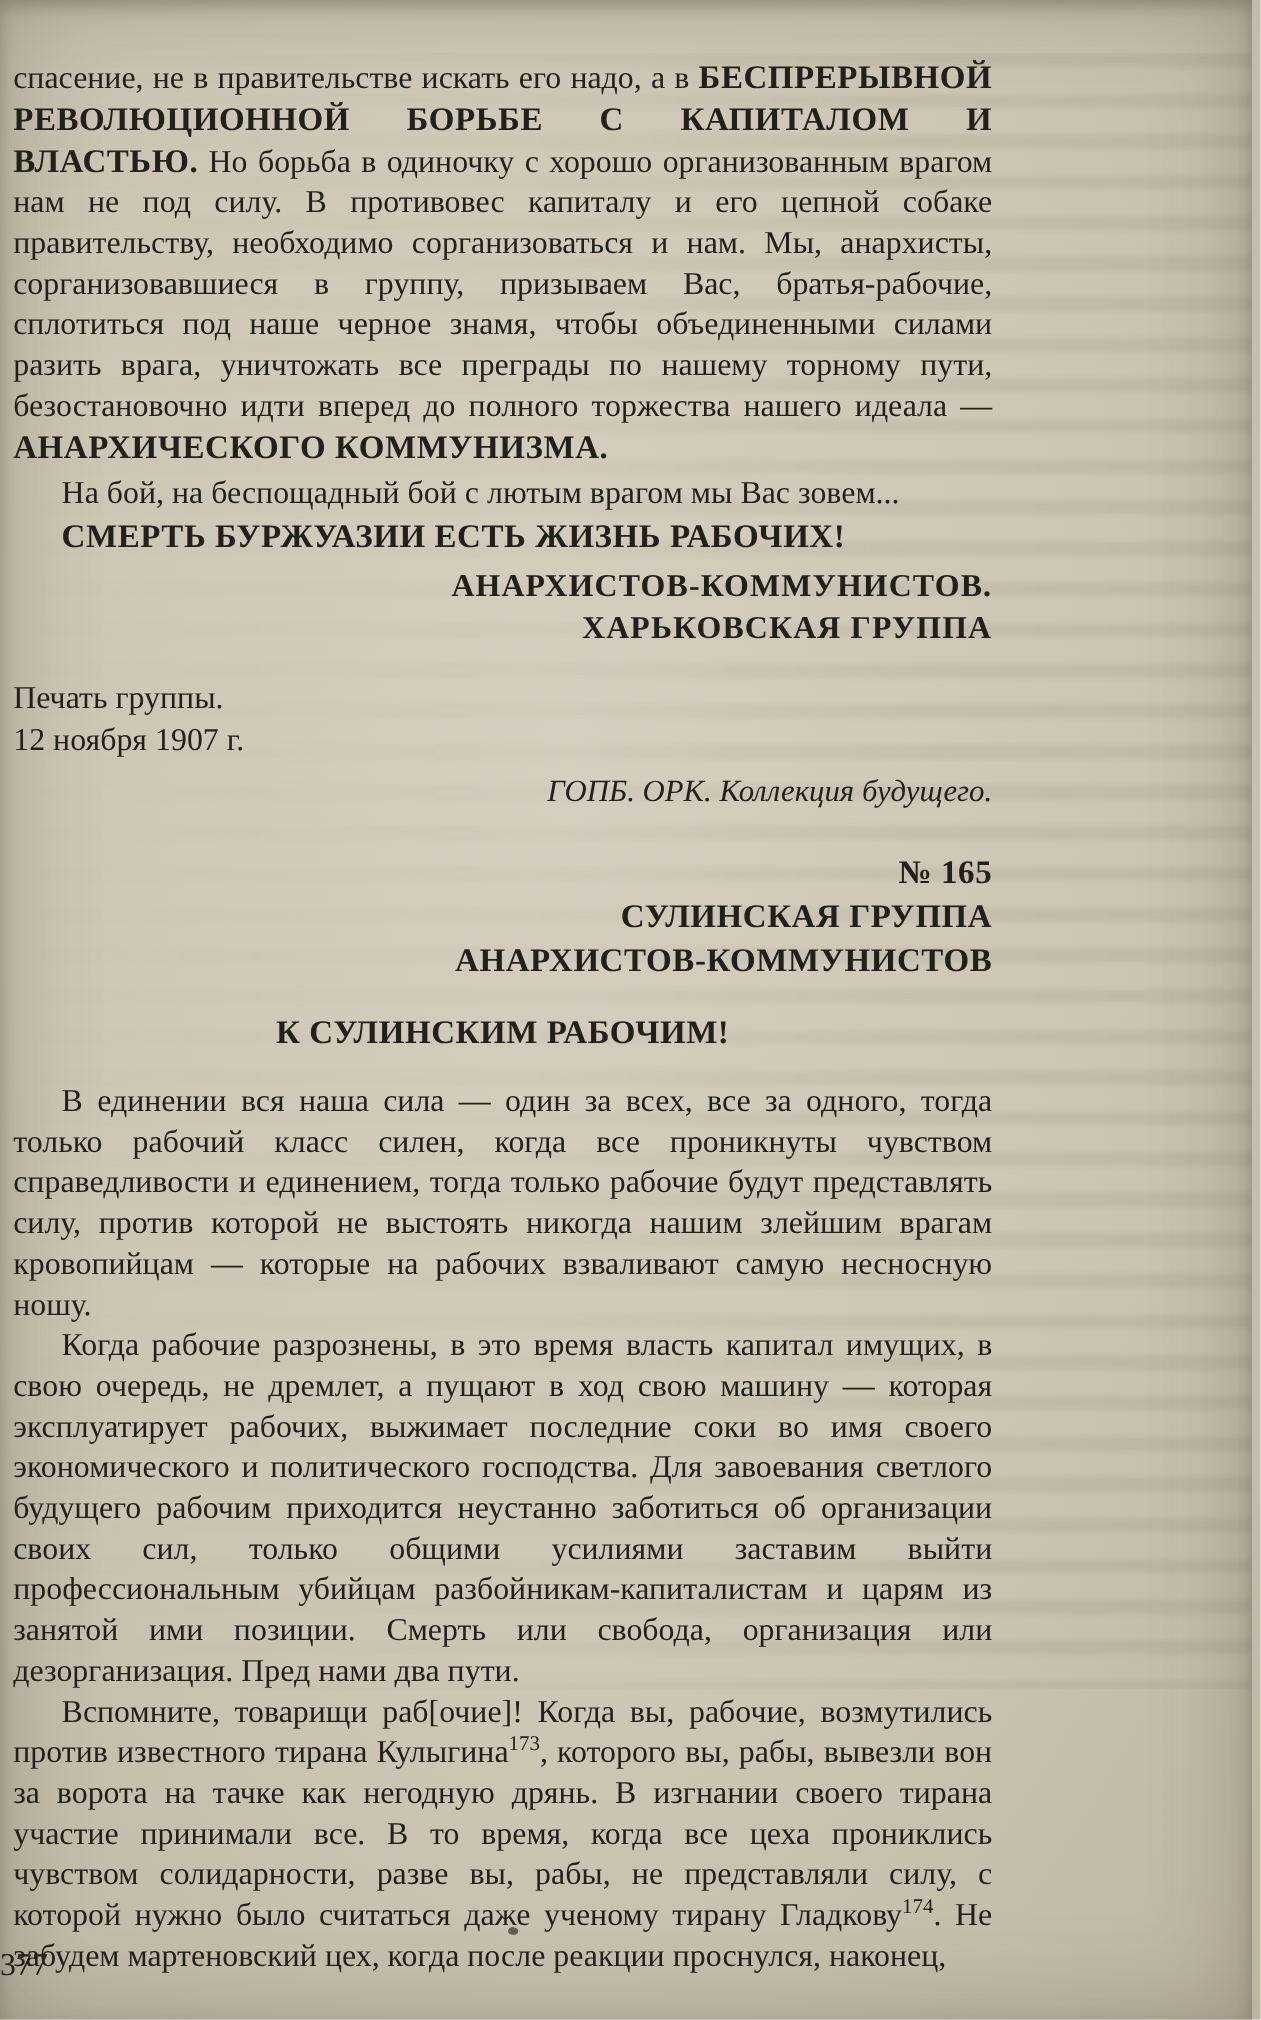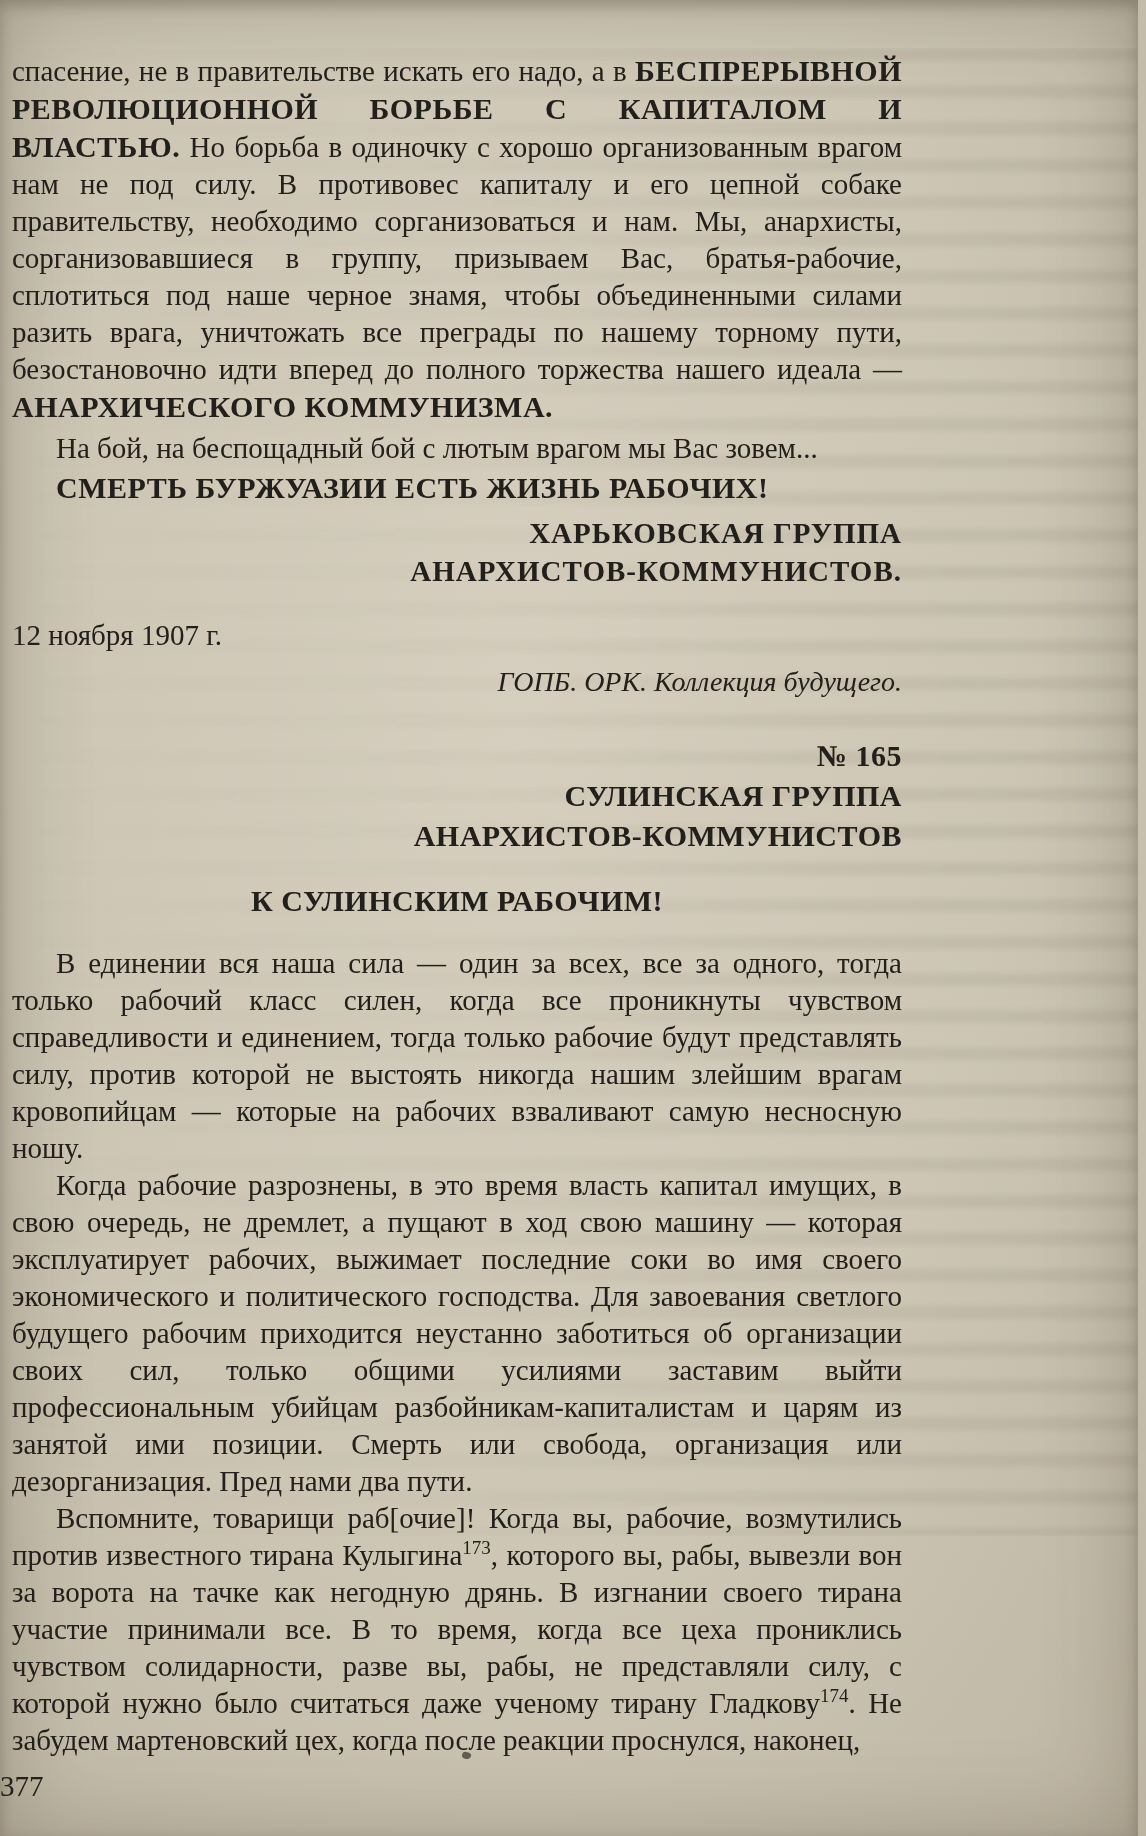--- a/index.html
+++ b/index.html
@@ -63,25 +63,26 @@
 
   <div class="content">
 
     <p><span>спасение, не в правительстве искать его надо, а в </span><span class="emph">БЕСПРЕРЫВНОЙ РЕВОЛЮЦИОННОЙ БОРЬБЕ С КАПИТАЛОМ И ВЛАСТЬЮ.</span><span> Но борьба в одиночку с хорошо организованным врагом нам не под силу. В противовес капиталу и его цепной собаке правительству, необходимо сорганизоваться и нам. Мы, анархисты, сорганизовавшиеся в группу, призываем Вас, братья-рабочие, сплотиться под наше черное знамя, чтобы объединенными силами разить врага, уничтожать все преграды по нашему торному пути, безостановочно идти вперед до полного торжества нашего идеала — </span><span class="emph">АНАРХИЧЕСКОГО КОММУНИЗМА.</span></p>
 
     <p class="callline">На бой, на беспощадный бой с лютым врагом мы Вас зовем...</p>
 
     <p class="slogan">СМЕРТЬ БУРЖУАЗИИ ЕСТЬ ЖИЗНЬ РАБОЧИХ!</p>
 
     <div class="sig">
+      <div>АНАРХИСТОВ-КОММУНИСТОВ.</div>
       <div>ХАРЬКОВСКАЯ ГРУППА</div>
-      <div>АНАРХИСТОВ-КОММУНИСТОВ.</div>
     </div>
 
     <div class="seal">
+      <div>Печать группы.</div>
       <div>12 ноября 1907 г.</div>
     </div>
 
     <div class="source">
       <div>ГОПБ. ОРК. Коллекция будущего.</div>
     </div>
 
     <div class="dochead">
       <div>№ 165</div>
       <div>СУЛИНСКАЯ ГРУППА</div>

